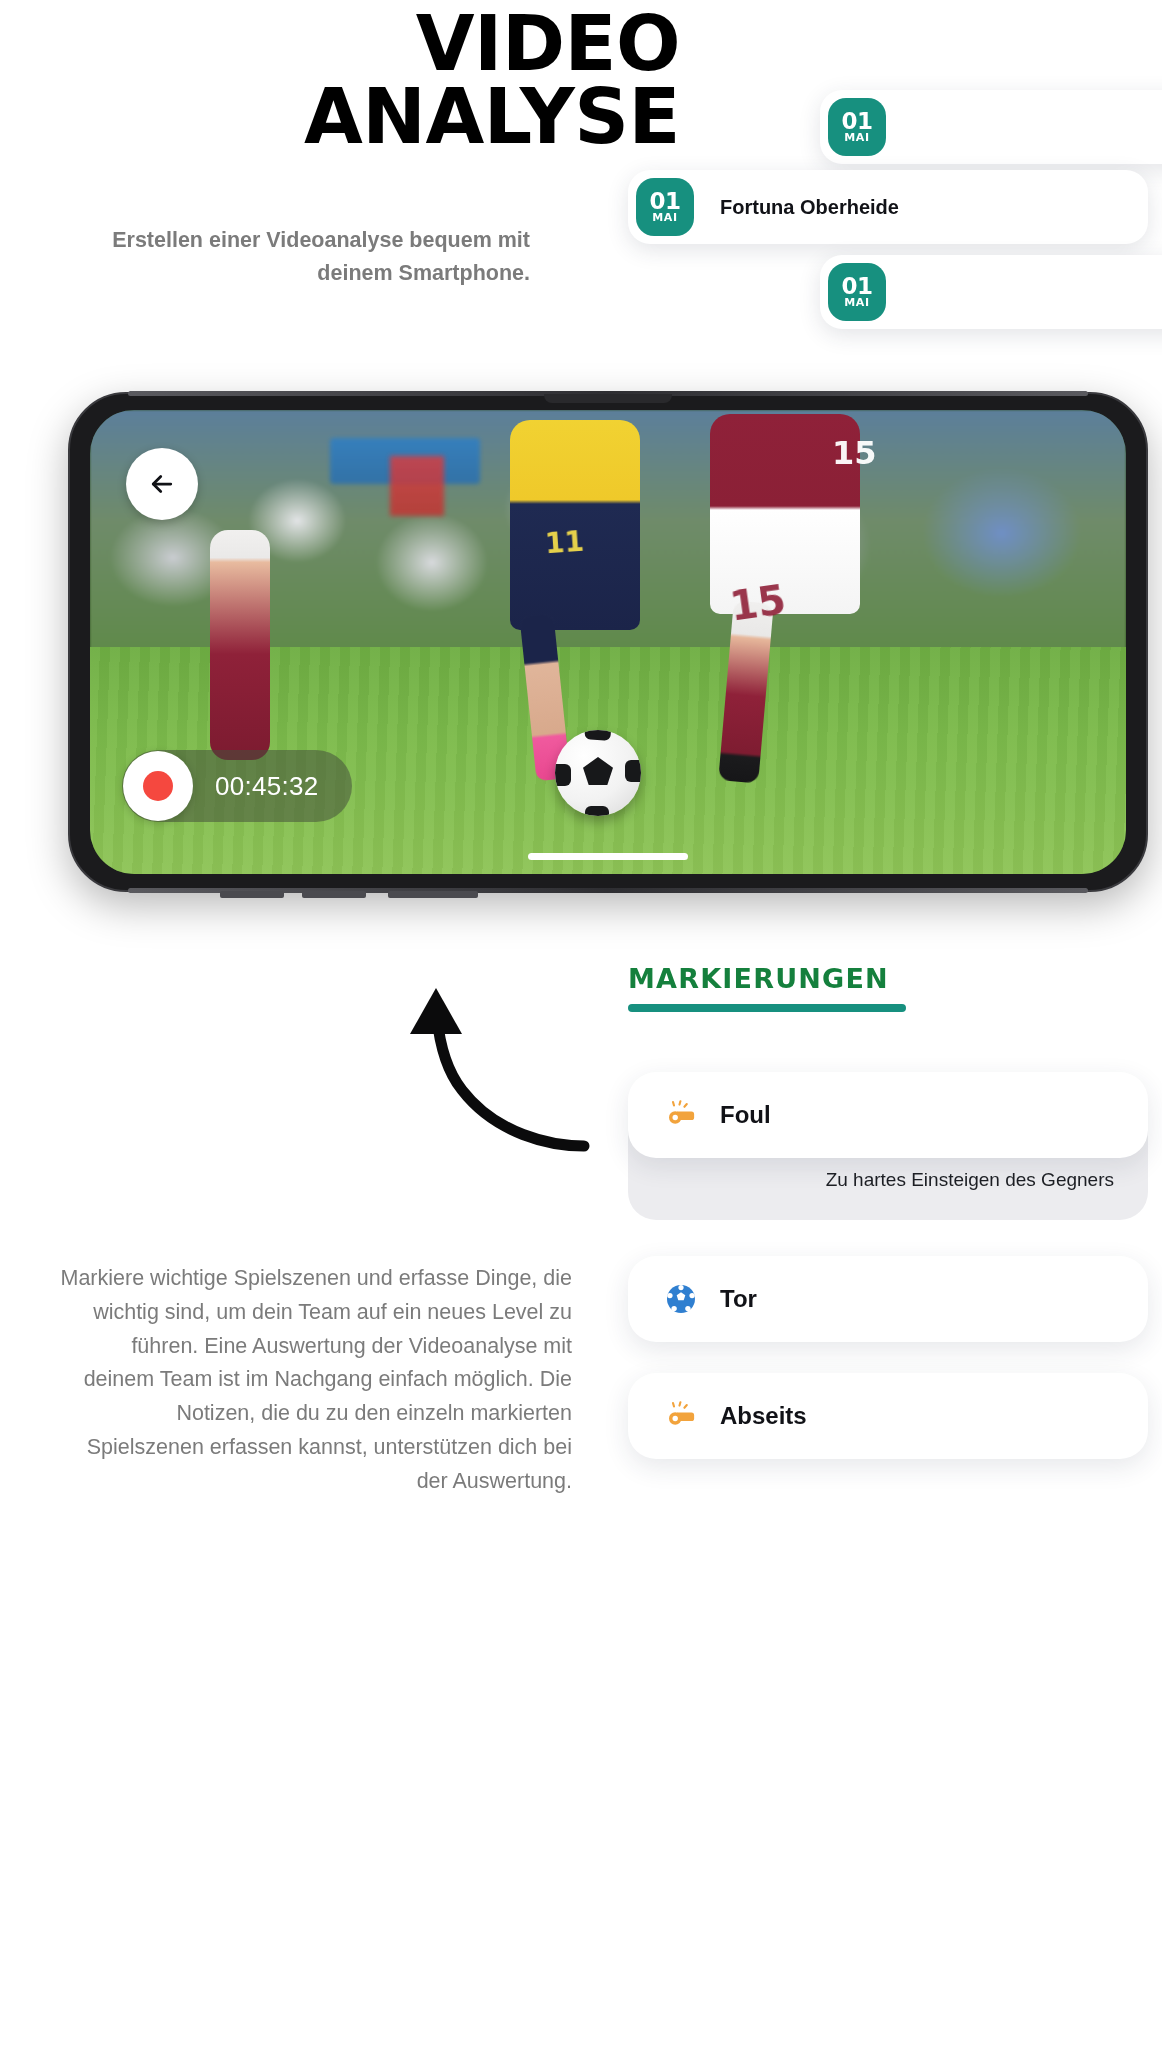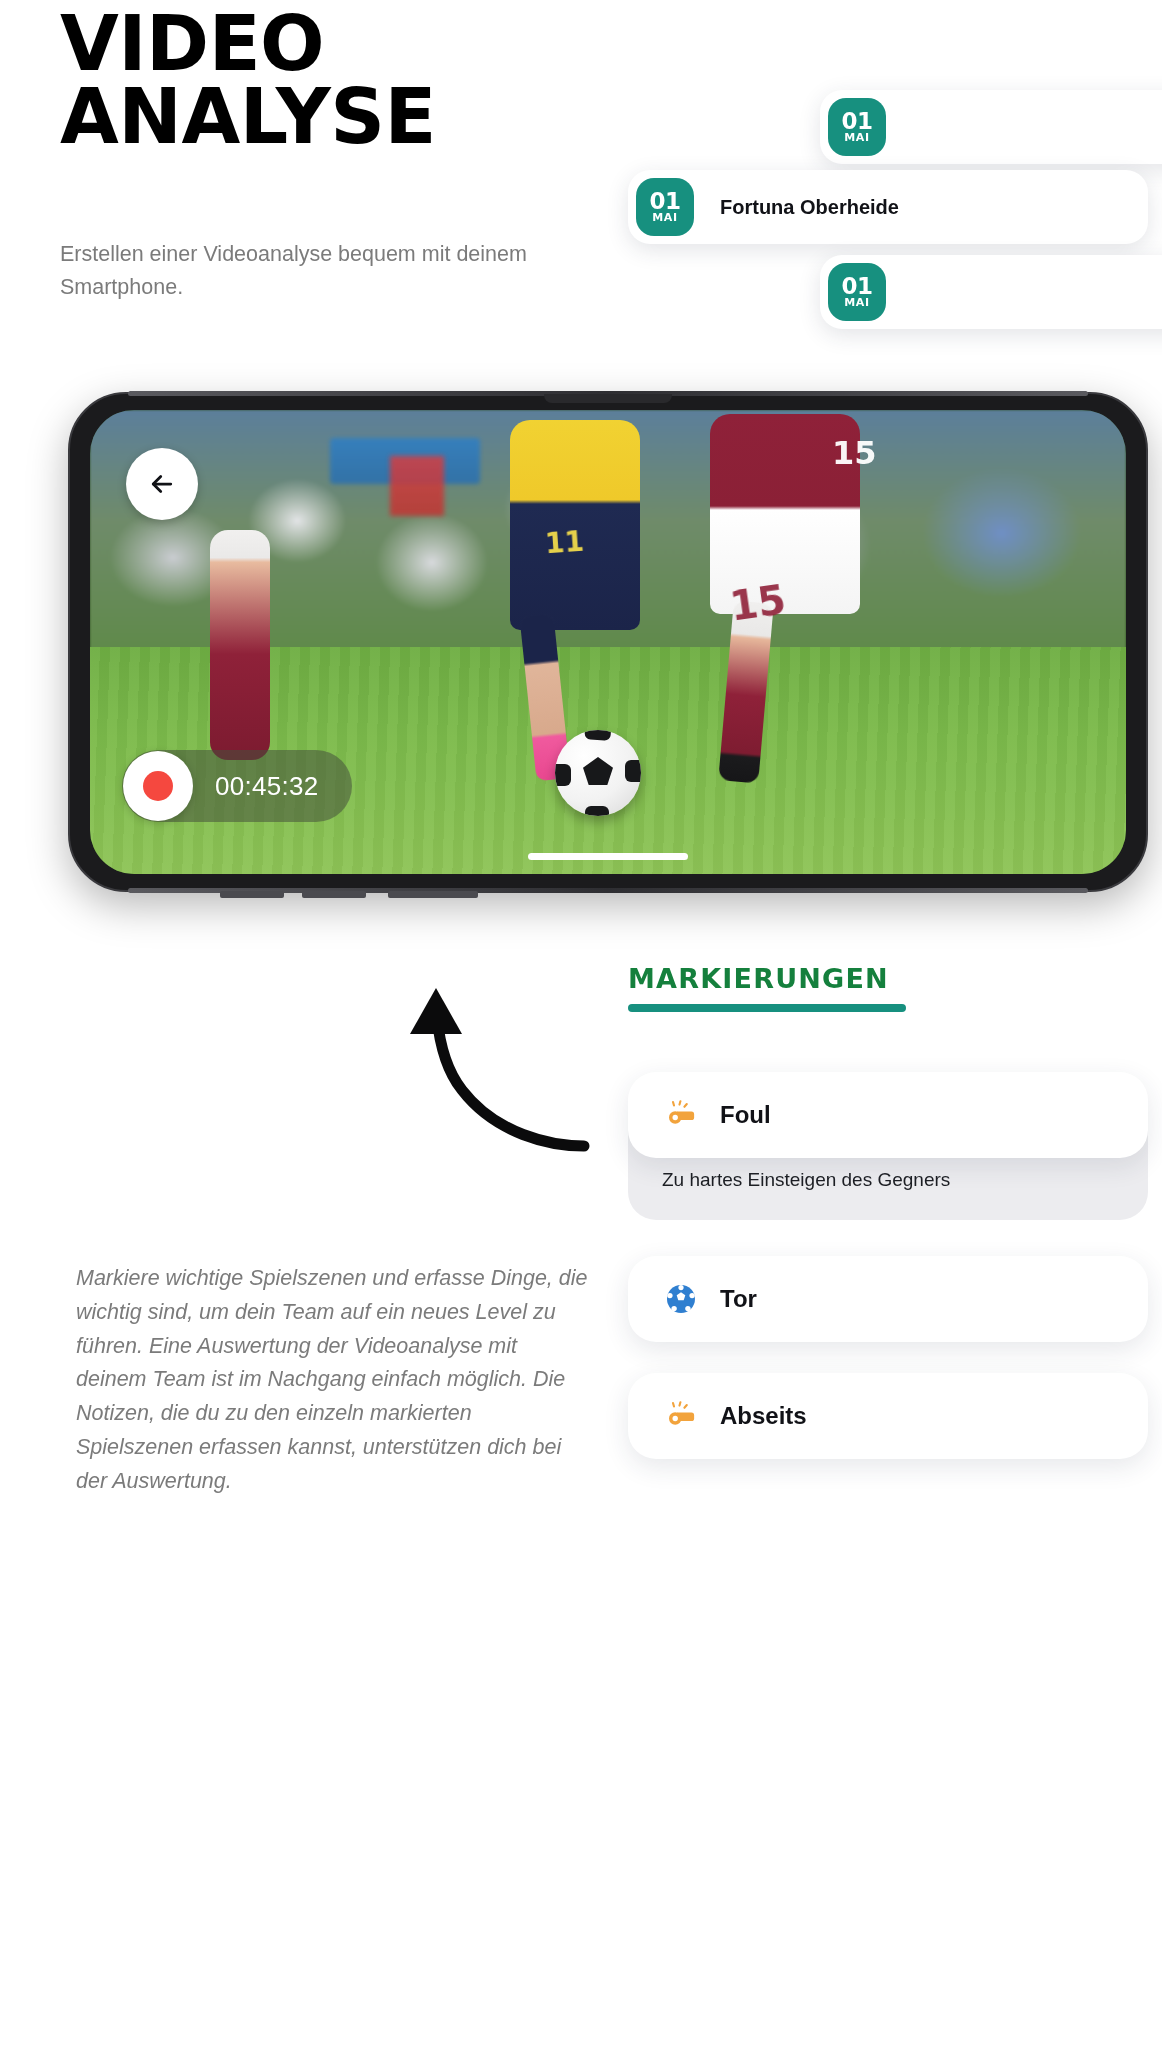--- a/index.html
+++ b/index.html
@@ -2,45 +2,45 @@
 <html><head>
 <meta charset="utf-8">
 <style>
   * { box-sizing: border-box; margin: 0; padding: 0; }
   html, body {
     width: 1162px; height: 2048px;
     background: #ffffff;
     font-family: "Liberation Sans", sans-serif;
     overflow: hidden;
   }
-  .page { position: relative; width: 1162px; height: 1592px; background:#fff; }
+  .page { position: relative; width: 1162px; height: 1592px; background:#fff;text-align:right; }
 
   
   .hero-title {
     position: absolute;
     left: 60px; top: 8px;
     width: 620px;
     font-family: "DejaVu Sans", sans-serif;
     font-weight: 700;
     font-size: 76px;
     line-height: 0.96;
     letter-spacing: -0.5px;
     color: #000000;
     text-transform: uppercase;
   }
   .hero-title .l2 { display:block; }
 
   .hero-sub {
     position: absolute;
-    left: 60px; top: 238px;
+    left: 60px; top: 224px;
     width: 470px;
     font-size: 21.5px;
     line-height: 1.55;
     color: #7b7b7b;
-    font-weight: 400;
+    font-weight: 700;
   }
 
   
   .chip {
     position: absolute;
     display: flex;
     align-items: center;
     background: #ffffff;
     border-radius: 22px;
     box-shadow: 0 6px 22px rgba(40,45,70,0.13);
@@ -296,26 +296,25 @@
     z-index: 2;
   }
   #card-foul   { top: 1072px; }
   #note-foul   { top: 1112px; padding-top: 54px; }
   #card-tor    { top: 1256px; }
   #card-abseits{ top: 1373px; }
   #note-abseits{ top: 1413px; padding-top: 54px; }
 
   
   .body-copy {
-    position:absolute; left: 76px; top: 1262px;
+    position:absolute; left: 60px; top: 1262px;
     width: 512px;
     font-size: 21.5px;
     line-height: 1.57;
     color: #7b7b7b;
-    font-style: italic;
   }
 
   .icon-wrap { display:flex; align-items:center; justify-content:center; width: 34px; height: 34px; flex:0 0 auto; }
 </style>
 </head>
 <body>
 
 <div class="page">
 
   <div class="hero-title">

